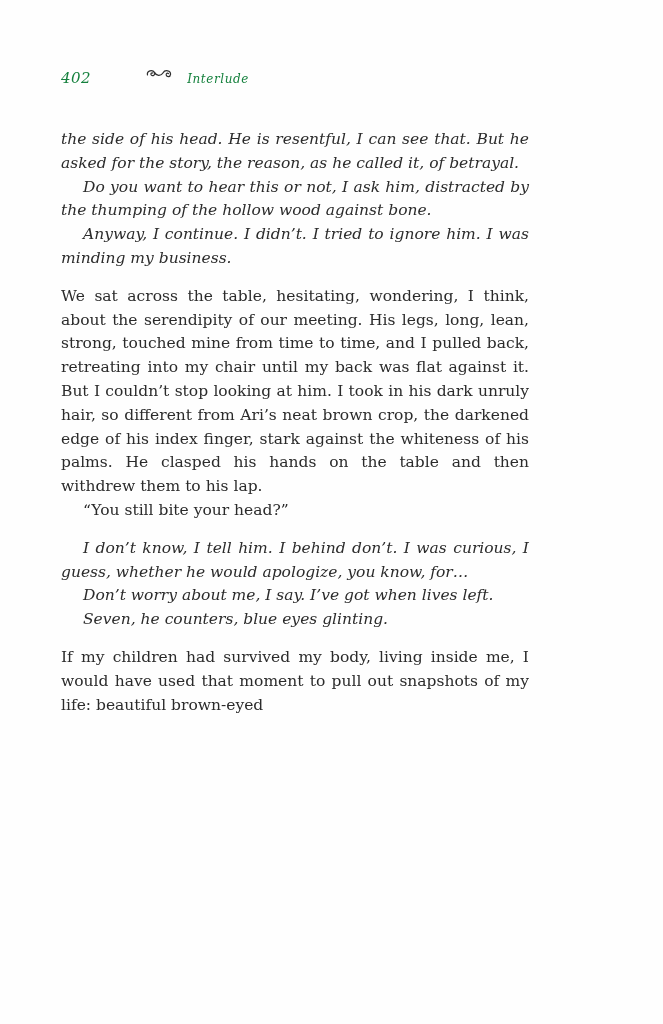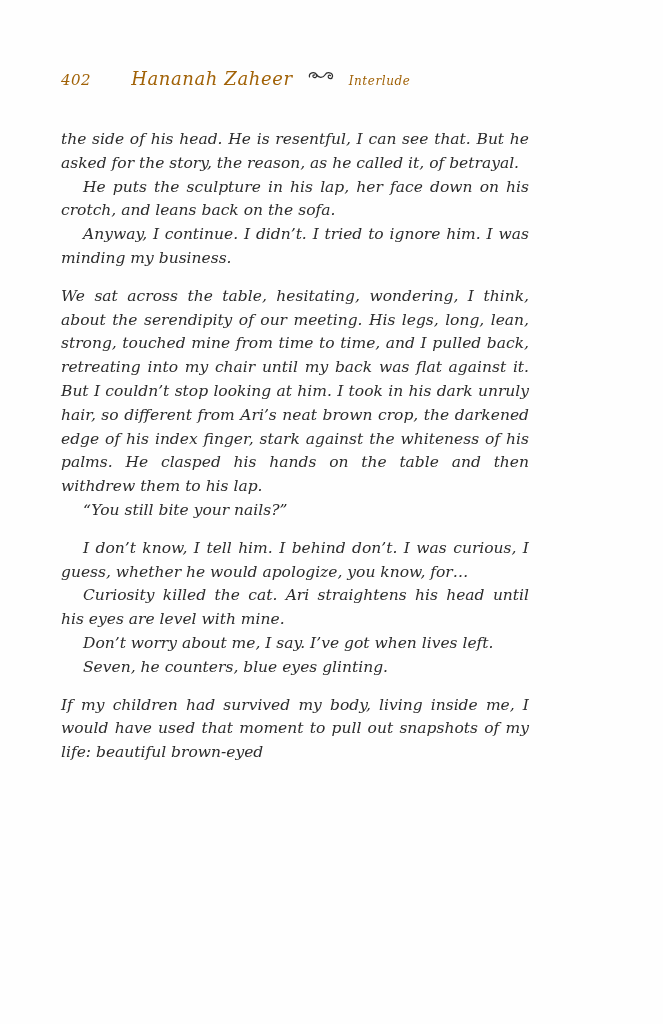--- a/index.html
+++ b/index.html
@@ -17,21 +17,21 @@
     overflow: hidden;
     font-family: "DejaVu Serif", "Liberation Serif", serif;
   }
   .running-header {
     position: absolute;
     top: 68px;
     left: 61px;
     display: flex;
     align-items: baseline;
     font-style: italic;
-    color: #a16207;
+    color: #15803d;
   }
   .running-header .pagenum {
     font-size: 15px;
     letter-spacing: 0.5px;
     margin-right: 40px;
   }
   .running-header .author {
     font-size: 18px;
     letter-spacing: 0.6px;
   }
@@ -53,63 +53,60 @@
   }
   .block {
     margin: 0 16px 14px 0;
   }
   .block p {
     margin: 0;
     font-size: 15.5px;
     line-height: 23.8px;
     text-align: justify;
     color: #2b2b2b;
-    font-style: italic;
   }
   .block.italic p {
     font-style: italic;
   }
   .block p.indent {
     text-indent: 22px;
   }
 </style>
 </head>
 <body>
 
 <div class="book-page">
 
   <div class="running-header">
     <span class="pagenum">402</span>
-    <span class="author">Hananah Zaheer</span>
     <span class="fleuron">
       <svg width="28" height="14" viewBox="0 0 34 16" aria-hidden="true">
         <path d="M3 9 C2 4 9 2 11.5 6 C13 8.8 9.5 11.5 7.5 9 C6.5 7.6 8 6 9.5 6.8
                  M11.5 6 C13.5 10.5 19.5 10.8 22 6.5
                  M22 6.5 C24 2.5 31.5 3.5 31 8.5 C30.6 12 26.5 12 25.8 9.2 C25.4 7.4 27.4 6.4 28.6 7.6" fill="none" stroke="#2f2f2f" stroke-width="1.5" stroke-linecap="round"></path>
       </svg>
     </span>
     <span class="title">Interlude</span>
   </div>
 
   <div class="body-column">
 
     <div class="block italic">
       <p>the side of his head. He is resentful, I can see that. But he asked for the story, the reason, as he called it, of betrayal.</p>
-      <p class="indent">He puts the sculpture in his lap, her face down on his crotch, and leans back on the sofa.</p>
+      <p class="indent">Do you want to hear this or not, I ask him, distracted by the thumping of the hollow wood against bone.</p>
       <p class="indent">Anyway, I continue. I didn’t. I tried to ignore him. I was minding my business.</p>
     </div>
 
     <div class="block roman">
       <p>We sat across the table, hesitating, wondering, I think, about the serendipity of our meeting. His legs, long, lean, strong, touched mine from time to time, and I pulled back, retreating into my chair until my back was flat against it. But I couldn’t stop looking at him. I took in his dark unruly hair, so different from Ari’s neat brown crop, the darkened edge of his index finger, stark against the whiteness of his palms. He clasped his hands on the table and then withdrew them to his lap.</p>
-      <p class="indent">“You still bite your nails?”</p>
+      <p class="indent">“You still bite your head?”</p>
     </div>
 
     <div class="block italic">
       <p class="indent">I don’t know, I tell him. I behind don’t. I was curious, I guess, whether he would apologize, you know, for…</p>
-      <p class="indent">Curiosity killed the cat. Ari straightens his head until his eyes are level with mine.</p>
       <p class="indent">Don’t worry about me, I say. I’ve got when lives left.</p>
       <p class="indent">Seven, he counters, blue eyes glinting.</p>
     </div>
 
     <div class="block roman">
       <p>If my children had survived my body, living inside me, I would have used that moment to pull out snapshots of my life: beautiful brown-eyed</p>
     </div>
 
   </div>
 </div>

